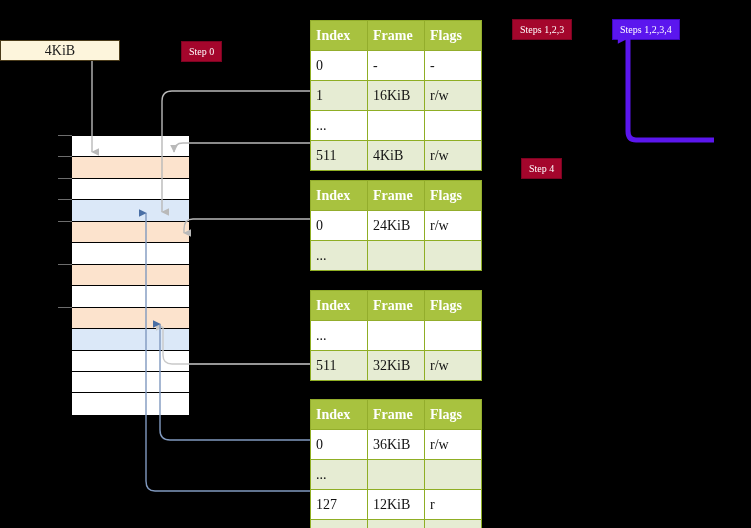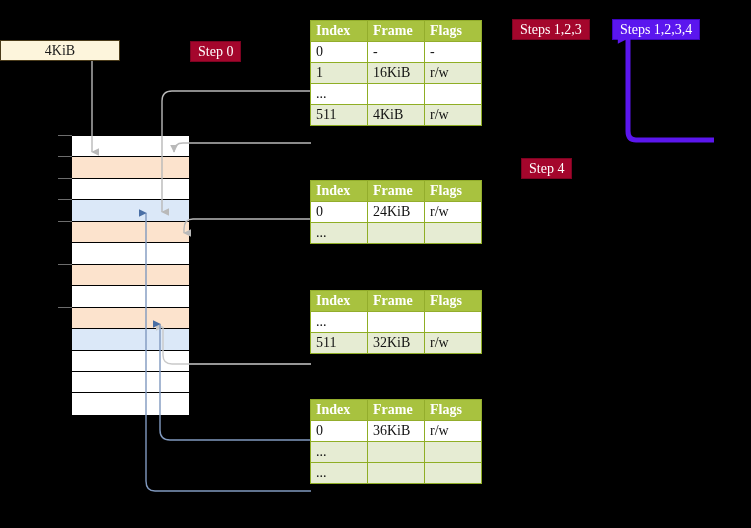--- a/index.html
+++ b/index.html
@@ -26,42 +26,42 @@
     font-size: 14px;
     text-align: center;
     line-height: 20px;
   }
 
   
   .step-tag {
     position: absolute;
     box-sizing: border-box;
     color: #ffffff;
-    font-size: 14px;
+    font-size: 10px;
     line-height: 19px;
     text-align: center;
     padding: 0 7px;
     white-space: nowrap;
   }
   .step-tag.red    { background: #a4062c; border: 1px solid #7d0322; }
   .step-tag.purple { background: #5b16ee; border: 1px solid #3d05c0; }
 
   
   .pt {
     position: absolute;
     border-collapse: collapse;
     background: #ffffff;
     font-size: 14px;
     color: #111111;
     table-layout: fixed;
   }
   .pt th, .pt td {
     border: 1px solid #8fae24;
     padding: 1px 5px;
-    height: 21px;
+    height: 30px;
     box-sizing: border-box;
     text-align: left;
     vertical-align: middle;
     overflow: hidden;
     white-space: nowrap;
   }
   .pt th {
     background: #a8c23f;
     color: #ffffff;
     font-weight: bold;
@@ -106,21 +106,21 @@
     pointer-events: none;
   }
 </style>
 </head>
 <body>
 
 <div id="page">
 
   <div class="size-box" style="left:0px; top:40px; width:120px; height:21px;">4KiB</div>
 
-  <div class="step-tag red" style="left:190px; top:41px;">Step 0</div>
+  <div class="step-tag red" style="left:181px; top:41px;">Step 0</div>
 
   <div class="step-tag red" style="left:512px; top:19px;">Steps 1,2,3</div>
 
   <div class="step-tag purple" style="left:612px; top:19px;">Steps 1,2,3,4</div>
 
   <div class="step-tag red" style="left:521px; top:158px;text-align:center;">Step 4</div>
 
   <div id="memcol" style="left:71px; top:135px; width:119px; height:281px;">
       <div class="mem-row free" style="height: 21.4615px;"></div>
       <div class="mem-row orange" style="height: 21.4615px;"></div>
@@ -282,20 +282,25 @@
         <tr class="odd">
           <td>0</td>
           <td>36KiB</td>
           <td>r/w</td>
         </tr>
         <tr class="even">
           <td>...</td>
           <td></td>
           <td></td>
         </tr>
+        <tr class="odd">
+          <td>127</td>
+          <td>12KiB</td>
+          <td>r</td>
+        </tr>
         <tr class="even">
           <td>...</td>
           <td></td>
           <td></td>
         </tr>
       </tbody>
     </table>
   </div>
 
 </body></html>

